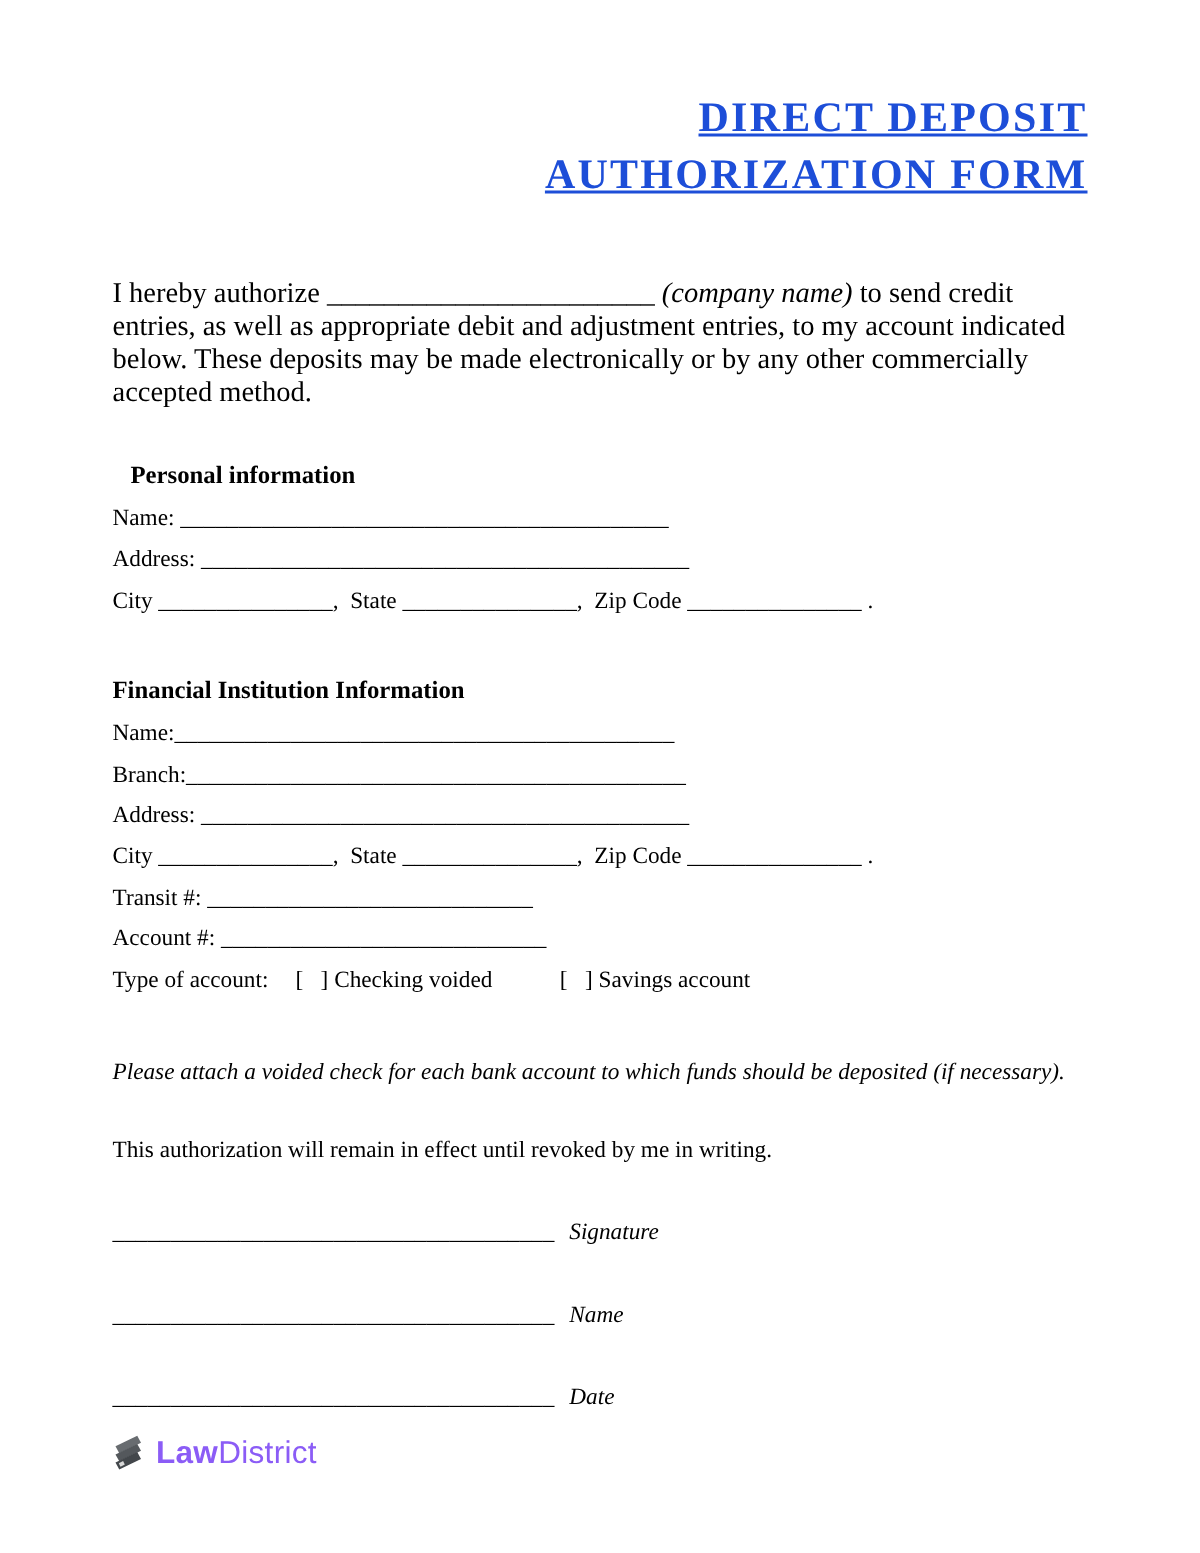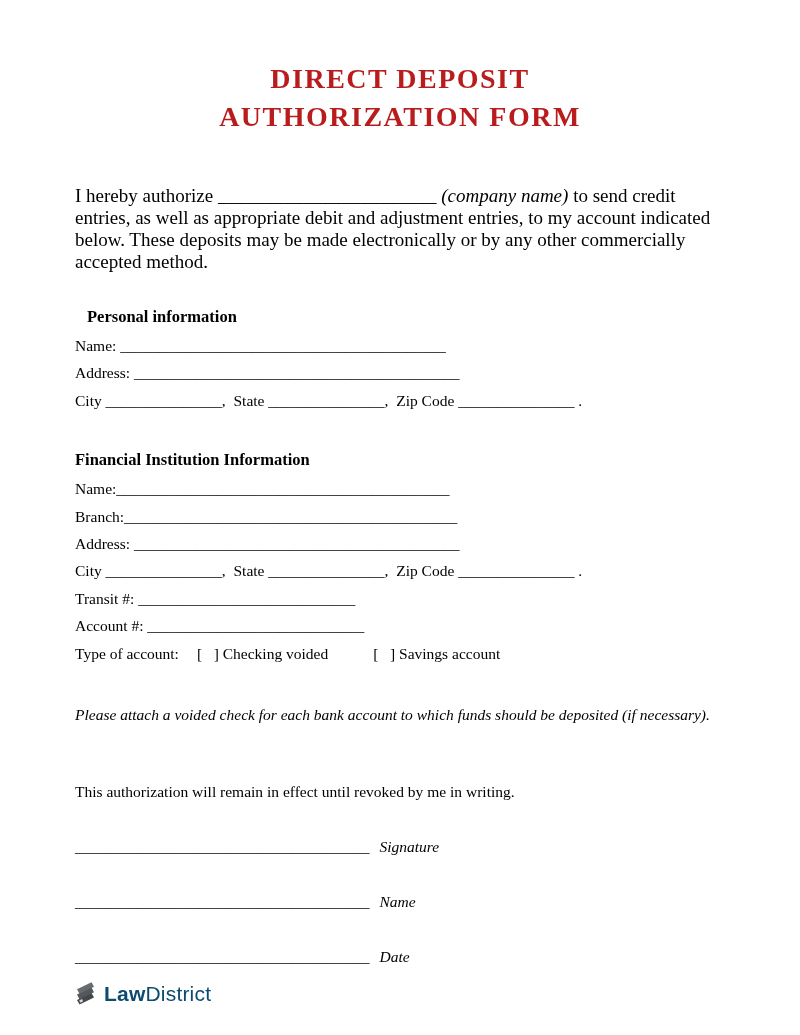--- a/index.html
+++ b/index.html
@@ -13,26 +13,27 @@
     overflow: hidden;
     font-family: "Liberation Serif", serif;
     color: #000000;
   }
   .page {
     width: 650px;
     padding: 0 75px;
   }
   .doc-title {
     margin: 60px 0 0 0;
-    text-align: center;
+    text-align: right;
     font-size: 28px;
     line-height: 38px;
     font-weight: bold;
     letter-spacing: 1.5px;
-    color: #b91c1c;
+    color: #1d4ed8;
+    text-decoration: underline;
   }
   .intro {
     margin: 49px 0 0 0;
     font-size: 19px;
     line-height: 22px;
     white-space: pre-wrap;
   }
   .italic { font-style: italic; }
   .section-heading {
     margin: 0;
@@ -53,21 +54,21 @@
   .checkbox-item { white-space: pre-wrap; }
   .cb-checking { margin-left: 18px; }
   .cb-savings  { margin-left: 45px; }
   .note-voided {
     margin: 37px 0 0 0;
     font-size: 15.5px;
     line-height: 22px;
     font-style: italic;
   }
   .note-auth {
-    margin: 55px 0 0 0;
+    margin: 30px 0 0 0;
     font-size: 15.5px;
     line-height: 22px;
   }
   .sig-block { margin-top: 9px; }
   .sig-row {
     margin: 33px 0 0 0;
     font-size: 15.5px;
     line-height: 22px;
     white-space: pre-wrap;
   }
@@ -78,21 +79,21 @@
   .footer {
     margin-top: 13px;
     display: flex;
     align-items: center;
     gap: 5px;
     font-family: "Liberation Sans", sans-serif;
   }
   .logo-icon { display: inline-block; width: 24px; height: 26px; }
   .brand {
     font-size: 21px;
-    color: #0c4a6e;
+    color: #8b5cf6;
     letter-spacing: 0.2px;
   }
   .brand-bold { font-weight: 700; }
   .brand-regular { font-weight: 400; }
 </style>
 </head>
 <body>
 
 <div class="page">
 

